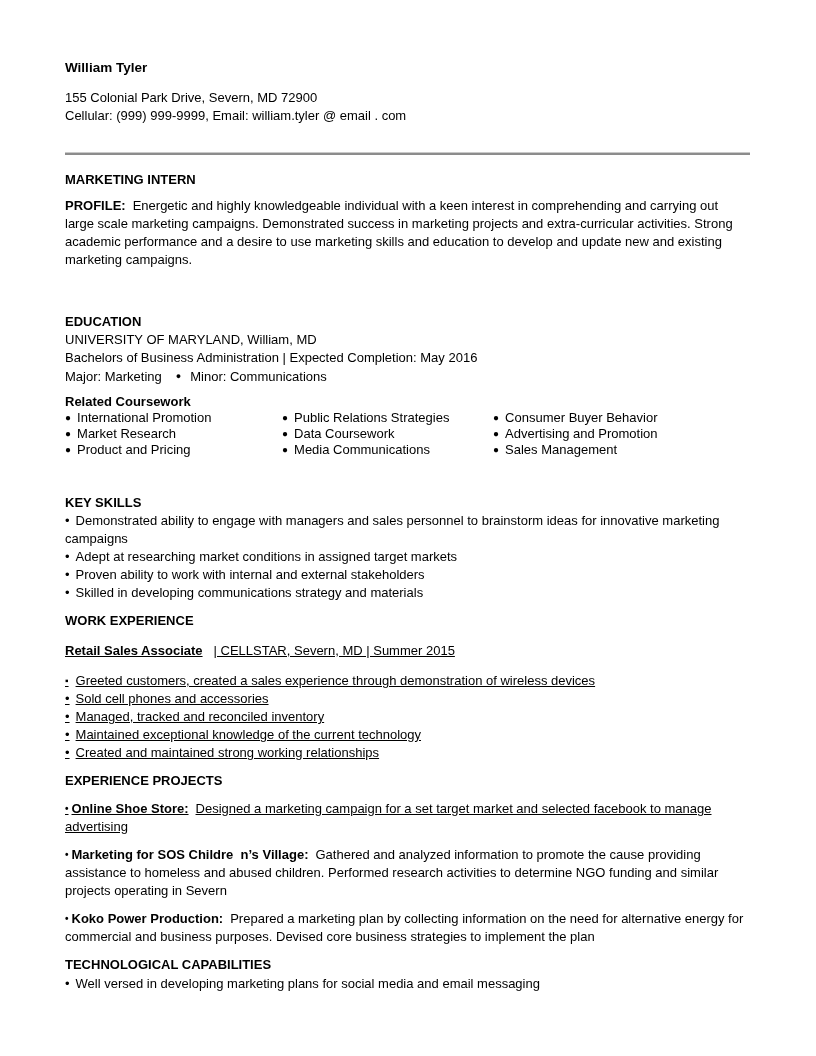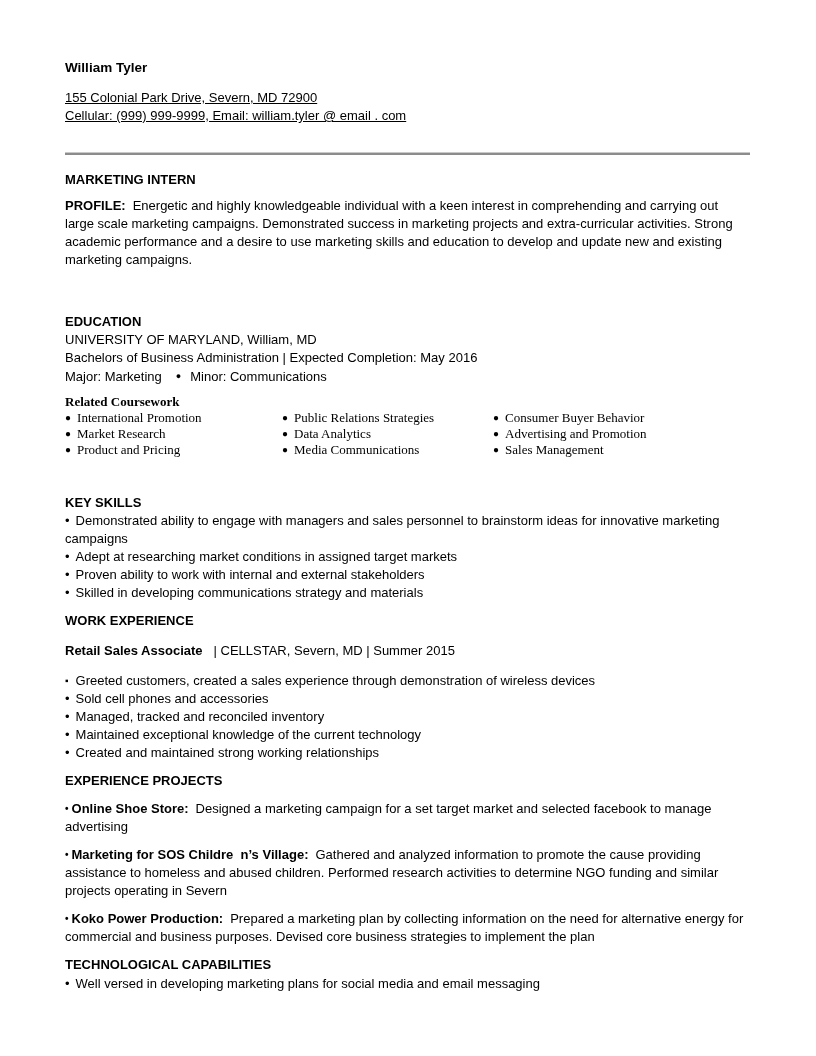--- a/index.html
+++ b/index.html
@@ -12,43 +12,43 @@
     background:#ffffff;
     color:#000000;
     font-family:"Liberation Sans", sans-serif;
     font-size:13px;
     line-height:18px;
   }
   p { margin:0; }
   h1,h2,h3 { font-size:13px; font-weight:bold; margin:0; line-height:18px; }
   h1 { font-size:13.5px; margin-bottom:12px; }
 
-  .contact-line { margin:0;text-decoration:underline; }
+  .contact-line { margin:0; }
 
   .rule {
     height:2px; background:#8c8c8c;
     border:none; border-top:1px solid #c9c9c9;
     margin:27px 0 0 0;
   }
 
   .mt-16 { margin-top:16px; }
-  .mt-12 { margin-top:12px; }
+  .mt-12 { margin-top:12px;text-decoration:underline; }
   .mt-10 { margin-top:10px; }
   .mt-8  { margin-top:8px; }
   .mt-36 { margin-top:36px; }
   .mt-44 { margin-top:44px; }
 
   .plabel { margin-right:7px; }
 
   
   .edu-line { margin:0; }
   .msep { font-size:9px; vertical-align:2px; margin:0 9px 0 14px; }
 
   
-  .coursework { font-family:Liberation Serif, serif; font-size:13px; line-height:16px; }
+  .coursework { font-family:Liberation Sans, sans-serif; font-size:13px; line-height:16px; }
   .coursework h4 { font-size:13px; margin:0; font-weight:bold; line-height:16px; }
   .course-grid { display:grid; grid-template-columns:217px 211px 1fr; }
   .course-item { line-height:16px; }
   .cblt { font-size:10px; margin-right:6px; vertical-align:1px; }
 
   
   .li { margin:0; }
   .blt { margin-right:6px; }
   .blt-square { font-size:10px; vertical-align:1px; margin-right:7px; }
 
@@ -88,21 +88,21 @@
     <div class="coursework mt-8">
       <h4>Related Coursework</h4>
       <div class="course-grid">
         <div>
           <div class="course-item"><span class="cblt">●</span><span>International Promotion</span></div>
           <div class="course-item"><span class="cblt">●</span><span>Market Research</span></div>
           <div class="course-item"><span class="cblt">●</span><span>Product and Pricing</span></div>
         </div>
         <div>
           <div class="course-item"><span class="cblt">●</span><span>Public Relations Strategies</span></div>
-          <div class="course-item"><span class="cblt">●</span><span>Data Analytics</span></div>
+          <div class="course-item"><span class="cblt">●</span><span>Data Coursework</span></div>
           <div class="course-item"><span class="cblt">●</span><span>Media Communications</span></div>
         </div>
         <div>
           <div class="course-item"><span class="cblt">●</span><span>Consumer Buyer Behavior</span></div>
           <div class="course-item"><span class="cblt">●</span><span>Advertising and Promotion</span></div>
           <div class="course-item"><span class="cblt">●</span><span>Sales Management</span></div>
         </div>
       </div>
     </div>
   </section>

